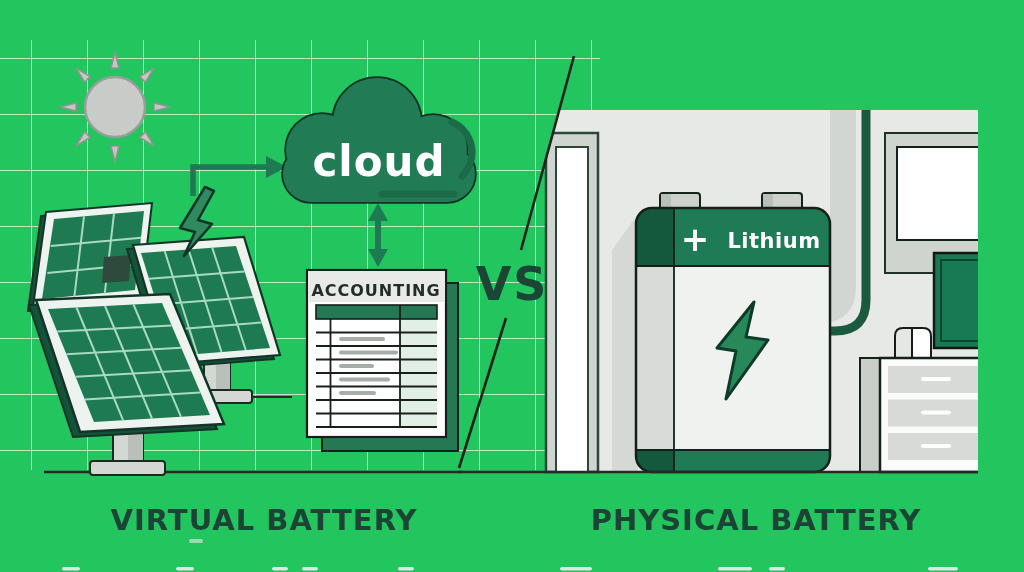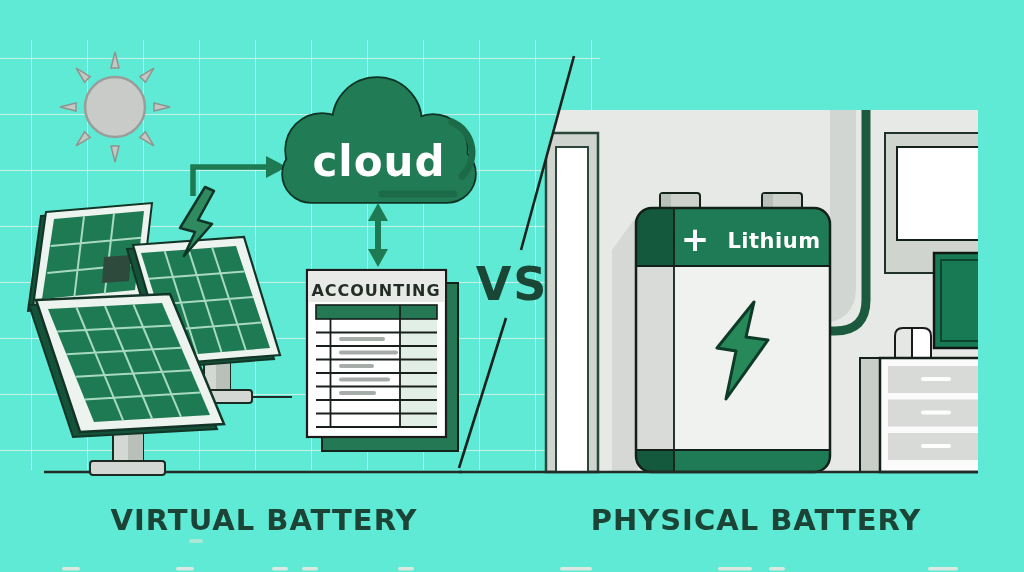--- a/index.html
+++ b/index.html
@@ -1,16 +1,16 @@
 <!DOCTYPE html>
 <html><head>
 <meta charset="utf-8">
 <style>
   html,body{margin:0;padding:0;background:#ffffff;}
-  .stage{position:relative;width:1024px;height:572px;overflow:hidden;background:#5eead4;
+  .stage{position:relative;width:1024px;height:572px;overflow:hidden;background:#22c55e;
          font-family:"DejaVu Sans","Liberation Sans",sans-serif;}
   svg{display:block}
   text{font-family:"DejaVu Sans","Liberation Sans",sans-serif;}
   .caption{font-weight:bold;font-size:29px;letter-spacing:1px;fill:#1B4336;}
   .vs{font-weight:bold;font-size:46px;letter-spacing:2px;fill:#1A4636;}
   .cloudtxt{font-weight:bold;font-size:42px;letter-spacing:1px;fill:#ffffff;}
   .ledgertitle{font-weight:bold;font-size:16px;letter-spacing:1px;fill:#232D26;}
   .batplus{font-weight:bold;font-size:34px;fill:#ffffff;}
   .batname{font-weight:bold;font-size:21px;letter-spacing:0.5px;fill:#ffffff;}
 </style>

